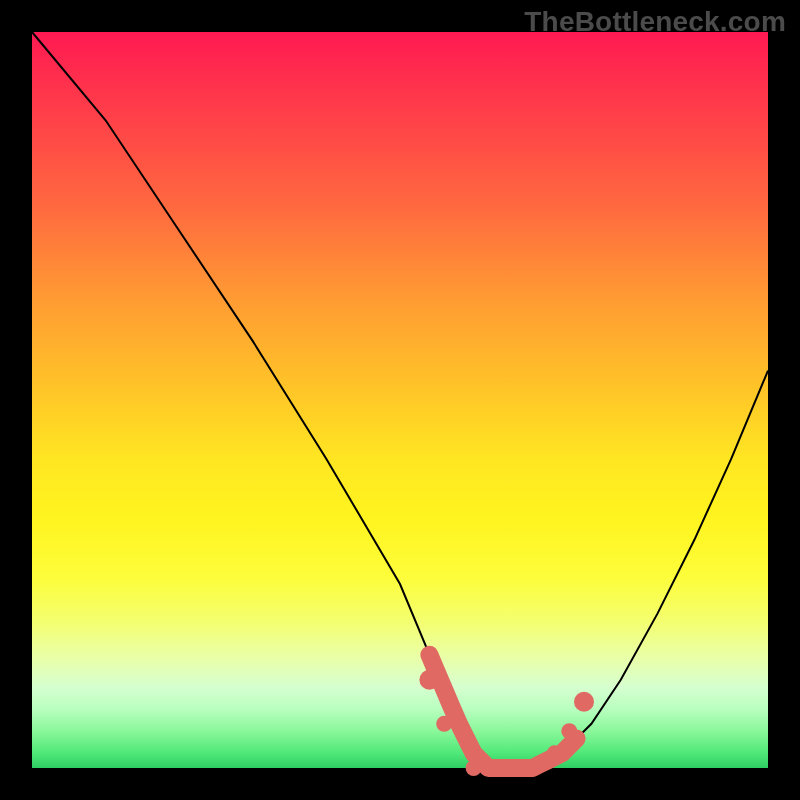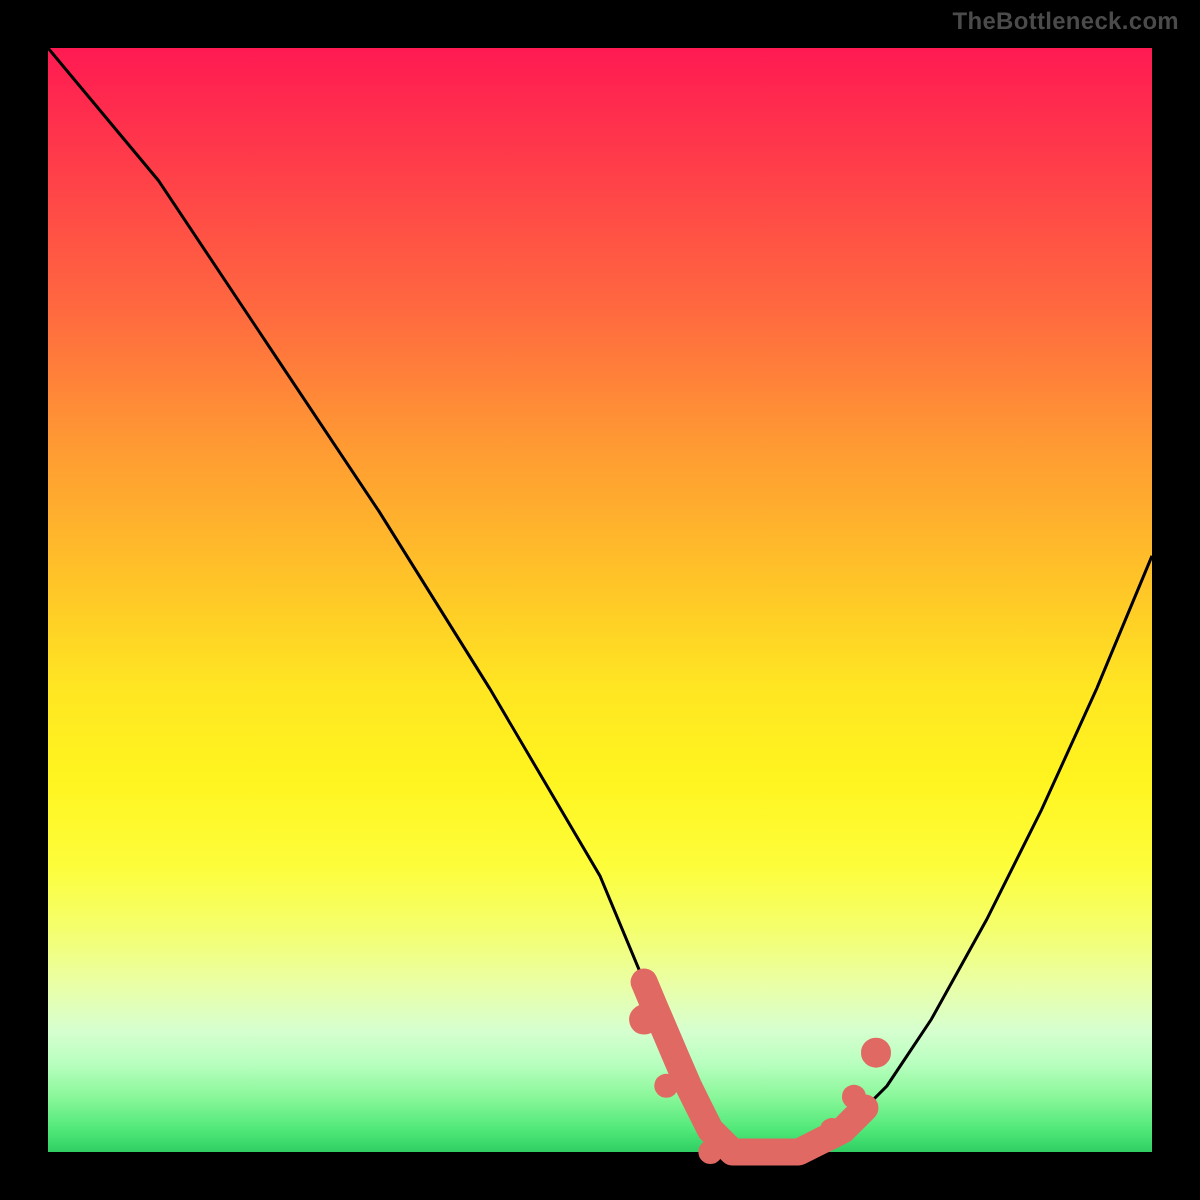--- a/index.html
+++ b/index.html
@@ -34,21 +34,21 @@
       #8af79a 95%,
       #4fe878 98%,
       #2fce63 100%
     );
   }
   .watermark {
     position: absolute;
     top: 6px;
     right: 14px;
     color: #4b4b4b;
-    font-size: 16px;
+    font-size: 28px;
     font-weight: 600;
     letter-spacing: 0.2px;
   }
   svg.overlay {
     position: absolute;
     left: 0;
     top: 0;
     width: 736px;
     height: 736px;
     overflow: visible;

